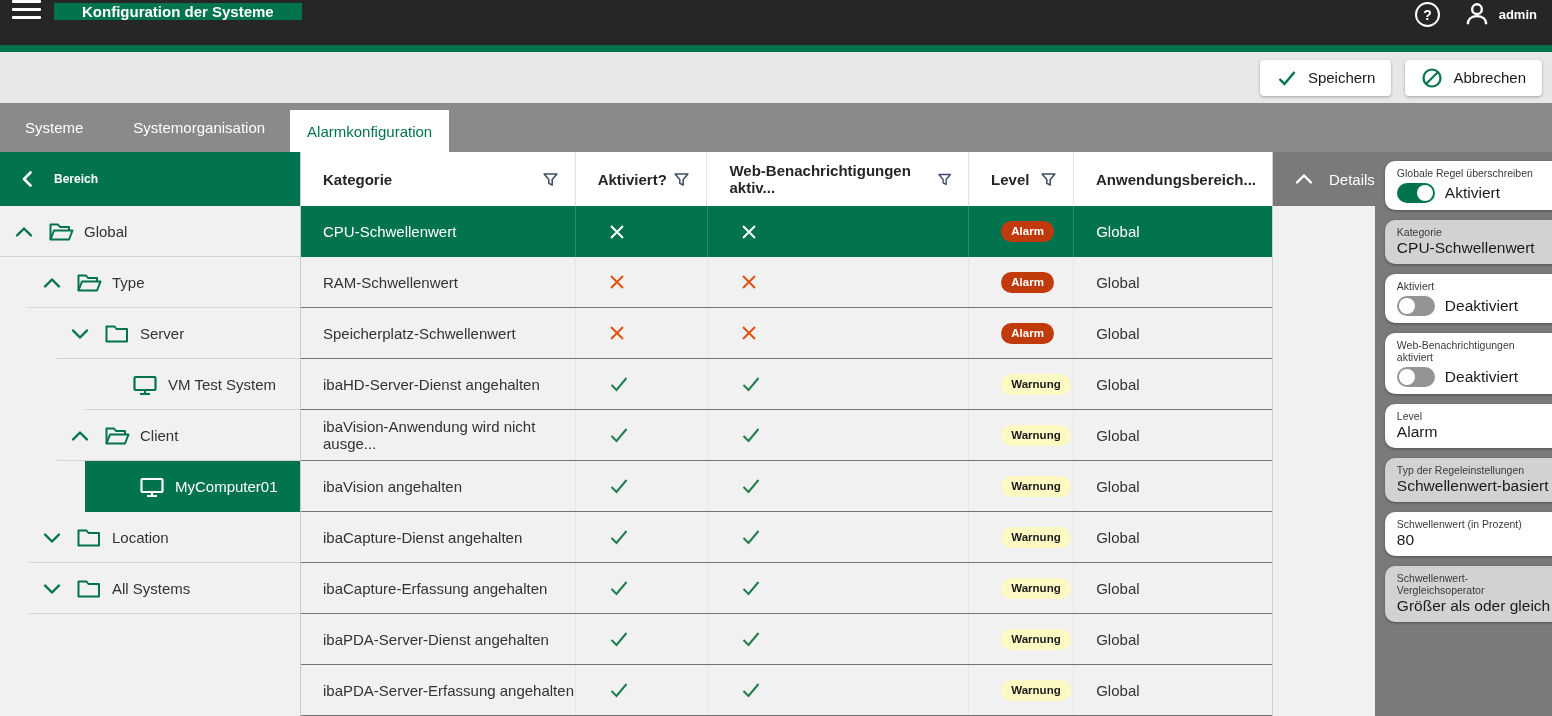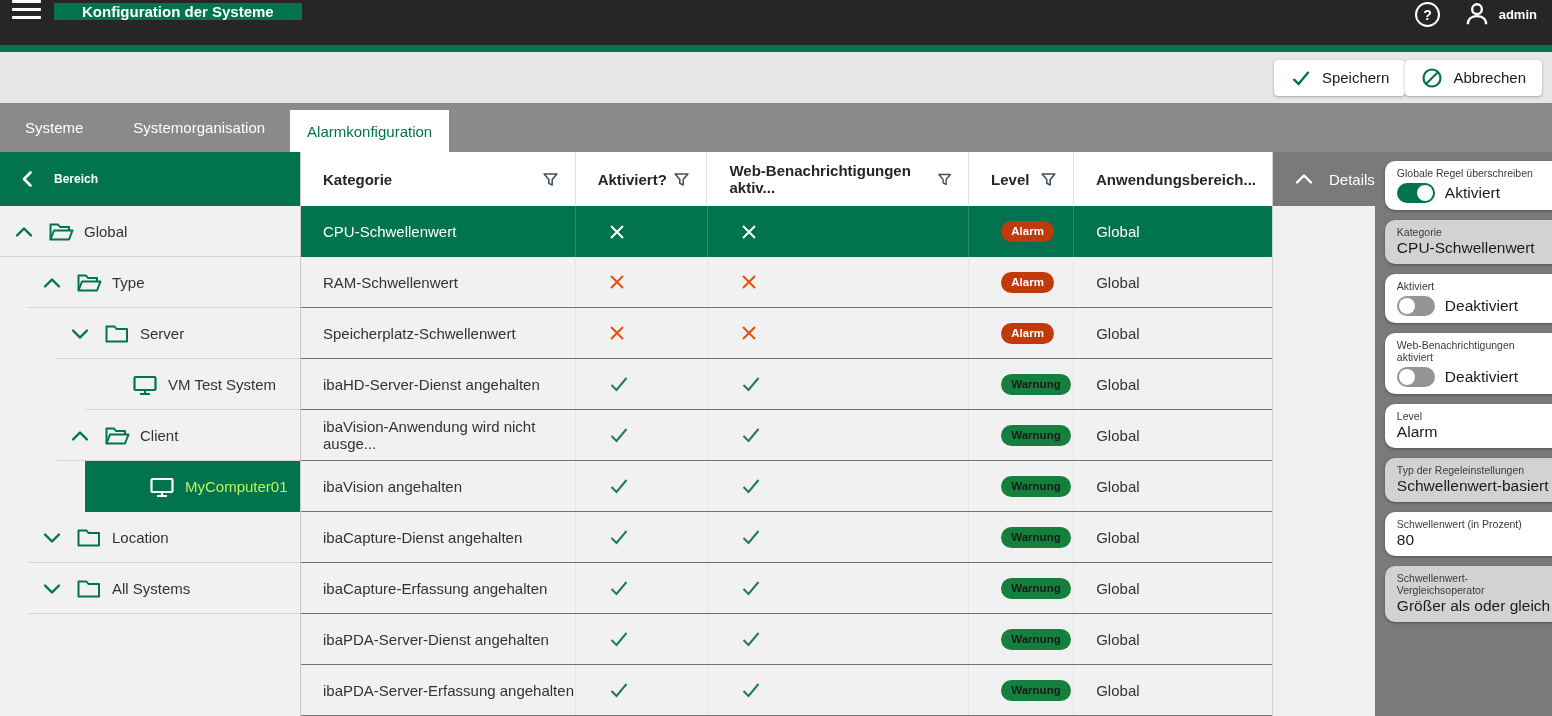--- a/index.html
+++ b/index.html
@@ -12,21 +12,21 @@
   .hamburger { width:54px; display:flex; flex-direction:column; justify-content:center; gap:5px; padding-left:12px; cursor:pointer; }
   .hamburger i { display:block; width:29px; height:3px; background:#fff; border-radius:1px; }
   .app-tab { margin-top:3px; background:#01734E; color:#fff; display:flex; align-items:center;
              padding:0 28px; font-size:15px; font-weight:bold; }
   .top-right { margin-left:auto; display:flex; align-items:center; gap:22px; padding-right:15px; color:#fff; }
   .help-ic, .user { display:flex; align-items:center; gap:8px; cursor:pointer; }
   .user span { font-size:13px; font-weight:bold; color:#fff; }
   .green-strip { height:7px; background:#01734E; }
 
   
-  .toolbar { height:51px; background:#e7e7e7; display:flex; align-items:center; justify-content:flex-end; padding-right:10px; }
+  .toolbar { height:51px; background:#e7e7e7; display:flex; align-items:center; justify-content:flex-end; gap:14px; padding-right:10px; }
   .tbtn { display:flex; align-items:center; gap:10px; height:36px; padding:0 16px; background:#fff;
           border:none; border-radius:4px; box-shadow:0 1px 3px rgba(0,0,0,.3); font-size:15px; color:#1a1a1a;
           font-family:inherit; cursor:pointer; }
 
   
   .tabbar { height:49px; background:#8a8a8a; display:flex; align-items:stretch; }
   .tab { display:flex; align-items:center; padding:0 25px; color:#fff; font-size:15px; cursor:pointer; }
   .tab[data-active="true"] { background:#fff; color:#01734E; align-self:flex-end; height:42px; padding:0 17px; }
 
   
@@ -48,21 +48,21 @@
   .tree-item[data-chevron="up"]   .ic-cu { display:block; }
   .tree-item[data-chevron="down"] .ic-cd { display:block; }
   .tree-item[data-icon="folder-open"]   .ic-fo { display:block; }
   .tree-item[data-icon="folder-closed"] .ic-fc { display:block; }
   .tree-item[data-icon="monitor"]       .ic-mo { display:block; }
   .tree-item .sep { position:absolute; bottom:0; right:0; height:1px; background:#d4d4d4; }
   .tree-item[data-depth="0"] .sep { left:0; }
   .tree-item[data-depth="1"] .sep { left:28px; }
   .tree-item[data-depth="2"] .sep { left:57px; }
   .tree-item[data-depth="3"] .sep { left:85px; }
-  .tree-item[data-selected="true"] { margin-left:85px; padding-left:28px; background:#01734E; color:#bef264; }
+  .tree-item[data-selected="true"] { margin-left:85px; padding-left:18px; background:#01734E; color:#ffffff; }
   .tree-item[data-selected="true"] .ni, .tree-item[data-selected="true"] .tw { color:#fff; }
 
   
   .table { width:972px; flex:none; background:#f1f1f1; border-right:1px solid #cfcfcf; }
   .thead { height:54px; background:#fff; display:flex; }
   .hc { display:flex; align-items:center; justify-content:space-between; padding:0 16px 0 22px;
         border-right:1px solid #e2e2e2; }
   .hc:last-child { border-right:none; }
   .hc span { font-size:15px; font-weight:bold; color:#262626; }
   .hc .funnel { color:#3d4d63; cursor:pointer; }
@@ -77,21 +77,21 @@
   .mark svg { display:none; }
   .mark[data-kind="check"] .ic-check { display:block; color:#1e7d4c; }
   .mark[data-kind="x"] .ic-x { display:block; color:#e2500d; }
   .trow[data-selected="true"] { background:#01734E; border-bottom:none; }
   .trow[data-selected="true"] .c { border-right-color:rgba(255,255,255,.18); }
   .trow[data-selected="true"] .c1, .trow[data-selected="true"] .c5 { color:#fff; }
   .trow[data-selected="true"] .mark[data-kind="x"] .ic-x,
   .trow[data-selected="true"] .mark[data-kind="check"] .ic-check { color:#fff; }
   .badge { height:21px; line-height:21px; padding:0 10px; border-radius:10.5px; font-size:11.5px; font-weight:bold; }
   .badge[data-level="Alarm"]   { background:#c03a0c; color:#fff; }
-  .badge[data-level="Warnung"] { background:#15803d; color:#1a1a1a; }
+  .badge[data-level="Warnung"] { background:#fef9c3; color:#1a1a1a; }
 
   
   .details { width:279px; flex:none; background:#f1f1f1; display:flex; }
   .details-header { height:54px; background:#7a7a7a; color:#fff; display:flex; align-items:center; gap:14px; padding-left:20px; flex:none; }
   .details-header span { font-size:15px; }
   .cards { background:#7a7a7a; padding:9px 10px 13px; display:flex; flex-direction:column; gap:10px; }
   .card { position:relative; background:#fff; border-radius:10px; box-shadow:0 1px 3px rgba(0,0,0,.35);
           padding:6px 34px 7px 12px; min-height:42px; }
   .card[data-readonly="true"] { background:#d2d2d2; }
   .card-label { font-size:10.5px; color:#3a3a3a; }

